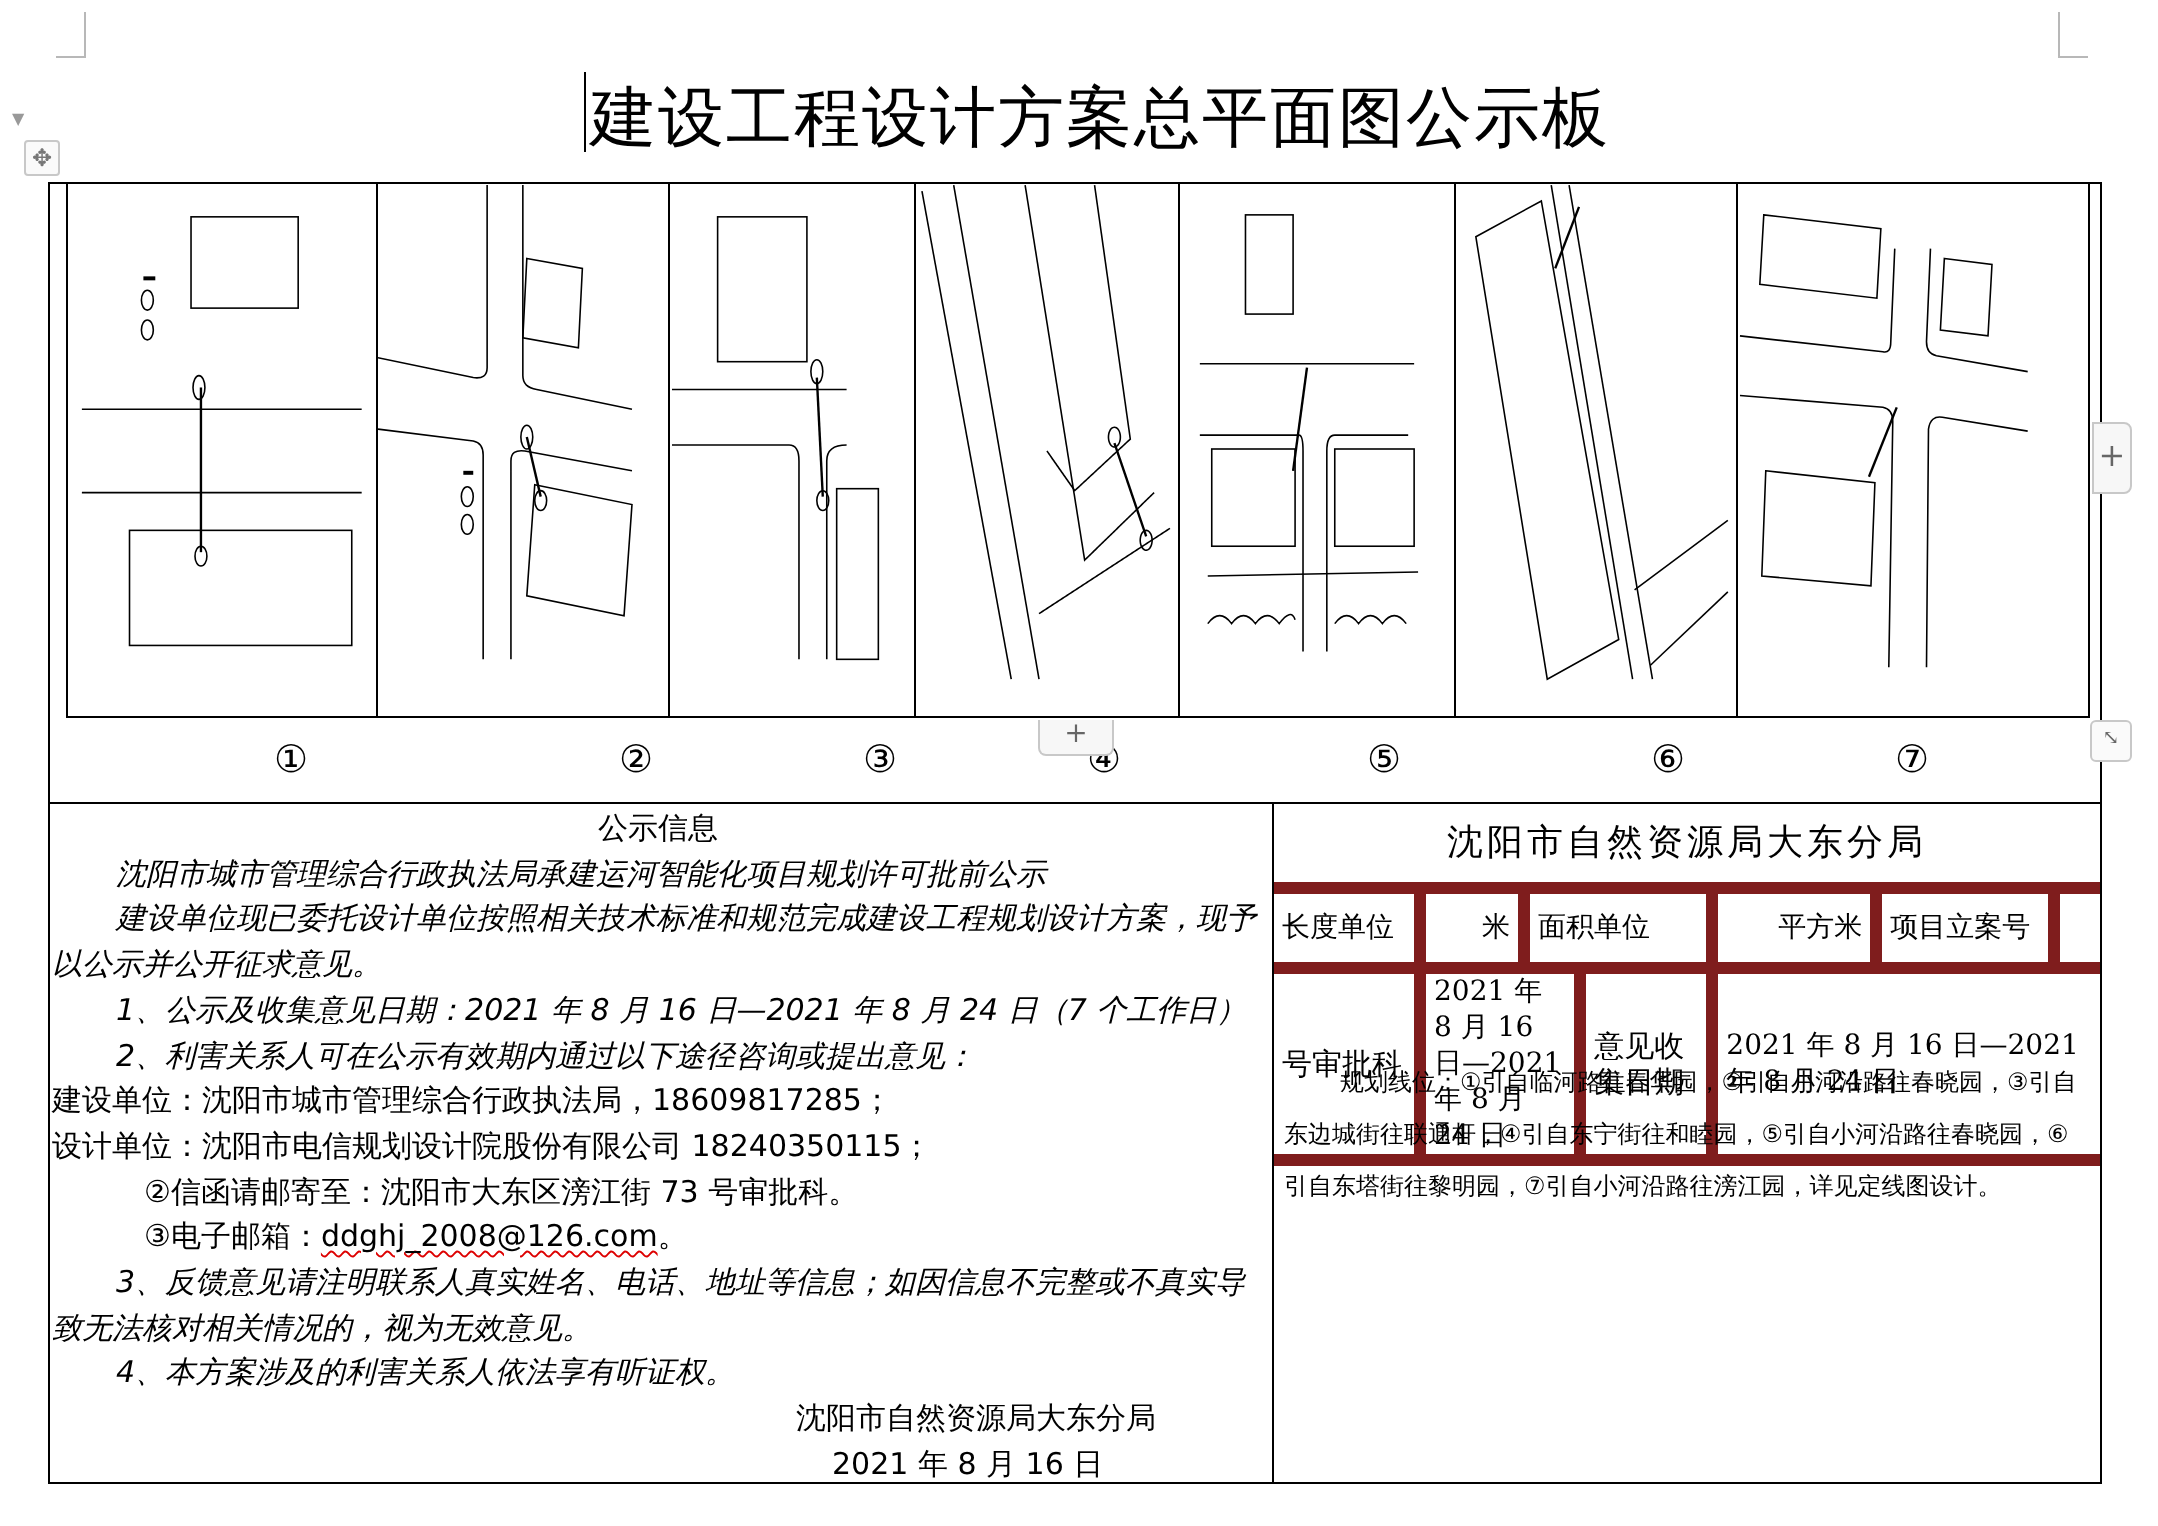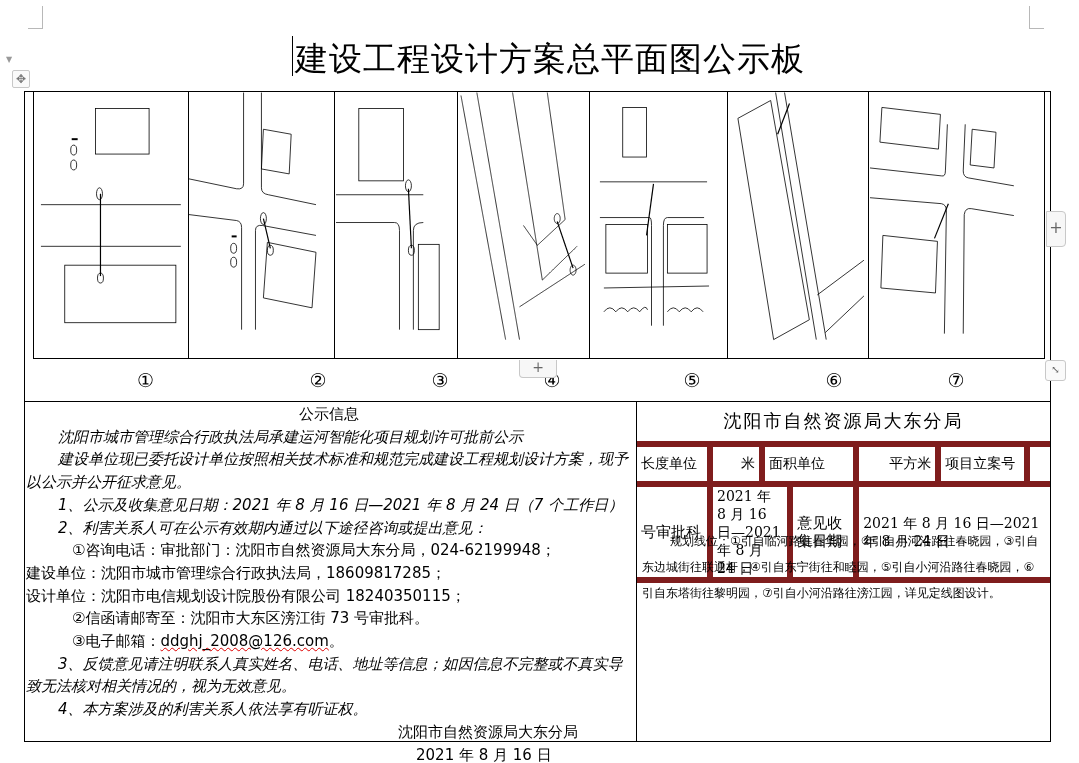--- a/index.html
+++ b/index.html
@@ -163,21 +163,20 @@
 
 <div class="hline"></div>
 <div class="vline"></div>
 
 <div class="notice">
   <p class="c cn">公示信息</p>
   <p class="i2 cn">沈阳市城市管理综合行政执法局承建运河智能化项目规划许可批前公示</p>
   <p class="i2 cn">建设单位现已委托设计单位按照相关技术标准和规范完成建设工程规划设计方案，现予以公示并公开征求意见。</p>
   <p class="i2 cn">1、公示及收集意见日期：2021 年 8 月 16 日—2021 年 8 月 24 日（7 个工作日）</p>
   <p class="i2 cn">2、利害关系人可在公示有效期内通过以下途径咨询或提出意见：</p>
-  <p class="i-contact cn">①咨询电话：审批部门：沈阳市自然资源局大东分局，024-62199948；</p>
   <p class="i-contact2 cn">建设单位：沈阳市城市管理综合行政执法局，18609817285；</p>
   <p class="i-contact2 cn">设计单位：沈阳市电信规划设计院股份有限公司 18240350115；</p>
   <p class="i-contact cn">②信函请邮寄至：沈阳市大东区滂江街 73 号审批科。</p>
   <p class="i-contact cn"><span>③电子邮箱：</span><span class="squig">ddghj_2008@126.com</span><span>。</span></p>
   <p class="i2 cn">3、反馈意见请注明联系人真实姓名、电话、地址等信息；如因信息不完整或不真实导致无法核对相关情况的，视为无效意见。</p>
   <p class="i2 cn">4、本方案涉及的利害关系人依法享有听证权。</p>
   <p class="sig cn">沈阳市自然资源局大东分局</p>
   <p class="sig2 cn">2021 年 8 月 16 日</p>
 </div>
 

